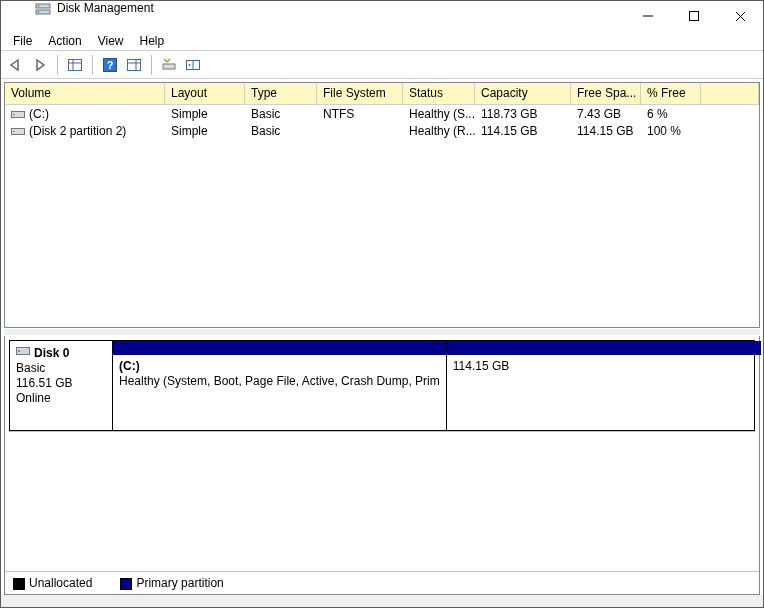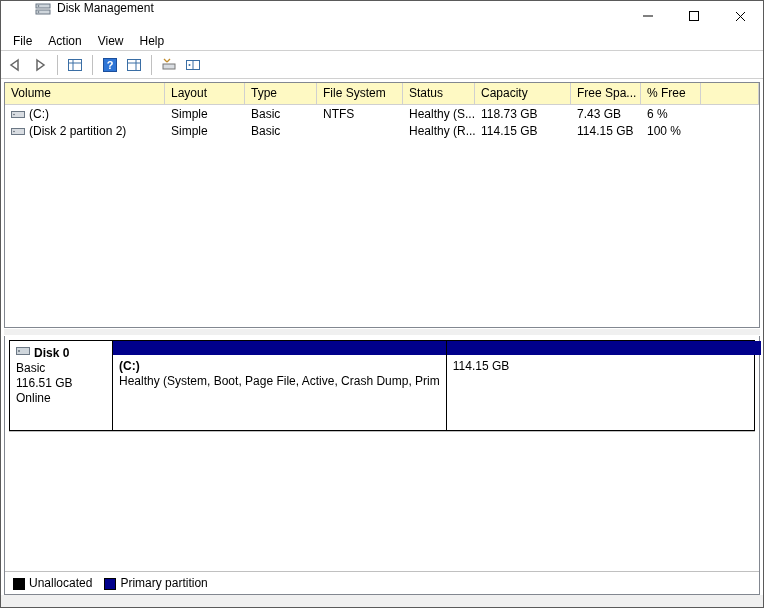--- a/index.html
+++ b/index.html
@@ -180,21 +180,21 @@
     white-space:nowrap;
   }
   .pbody .pname { font-weight: bold; }
 
   
   .legend {
     border-top: 1px solid #c0c0c0;
     padding: 4px 8px;
     font-size: 12px;
     display:flex;
-    gap: 12px;
+    gap: 28px;
     align-items:center;
     margin-top:auto;
   }
   .swatch {
     display:inline-block;
     width: 12px; height:12px;
     border:1px solid #000;
     margin-right:4px;
     vertical-align:middle;
   }

